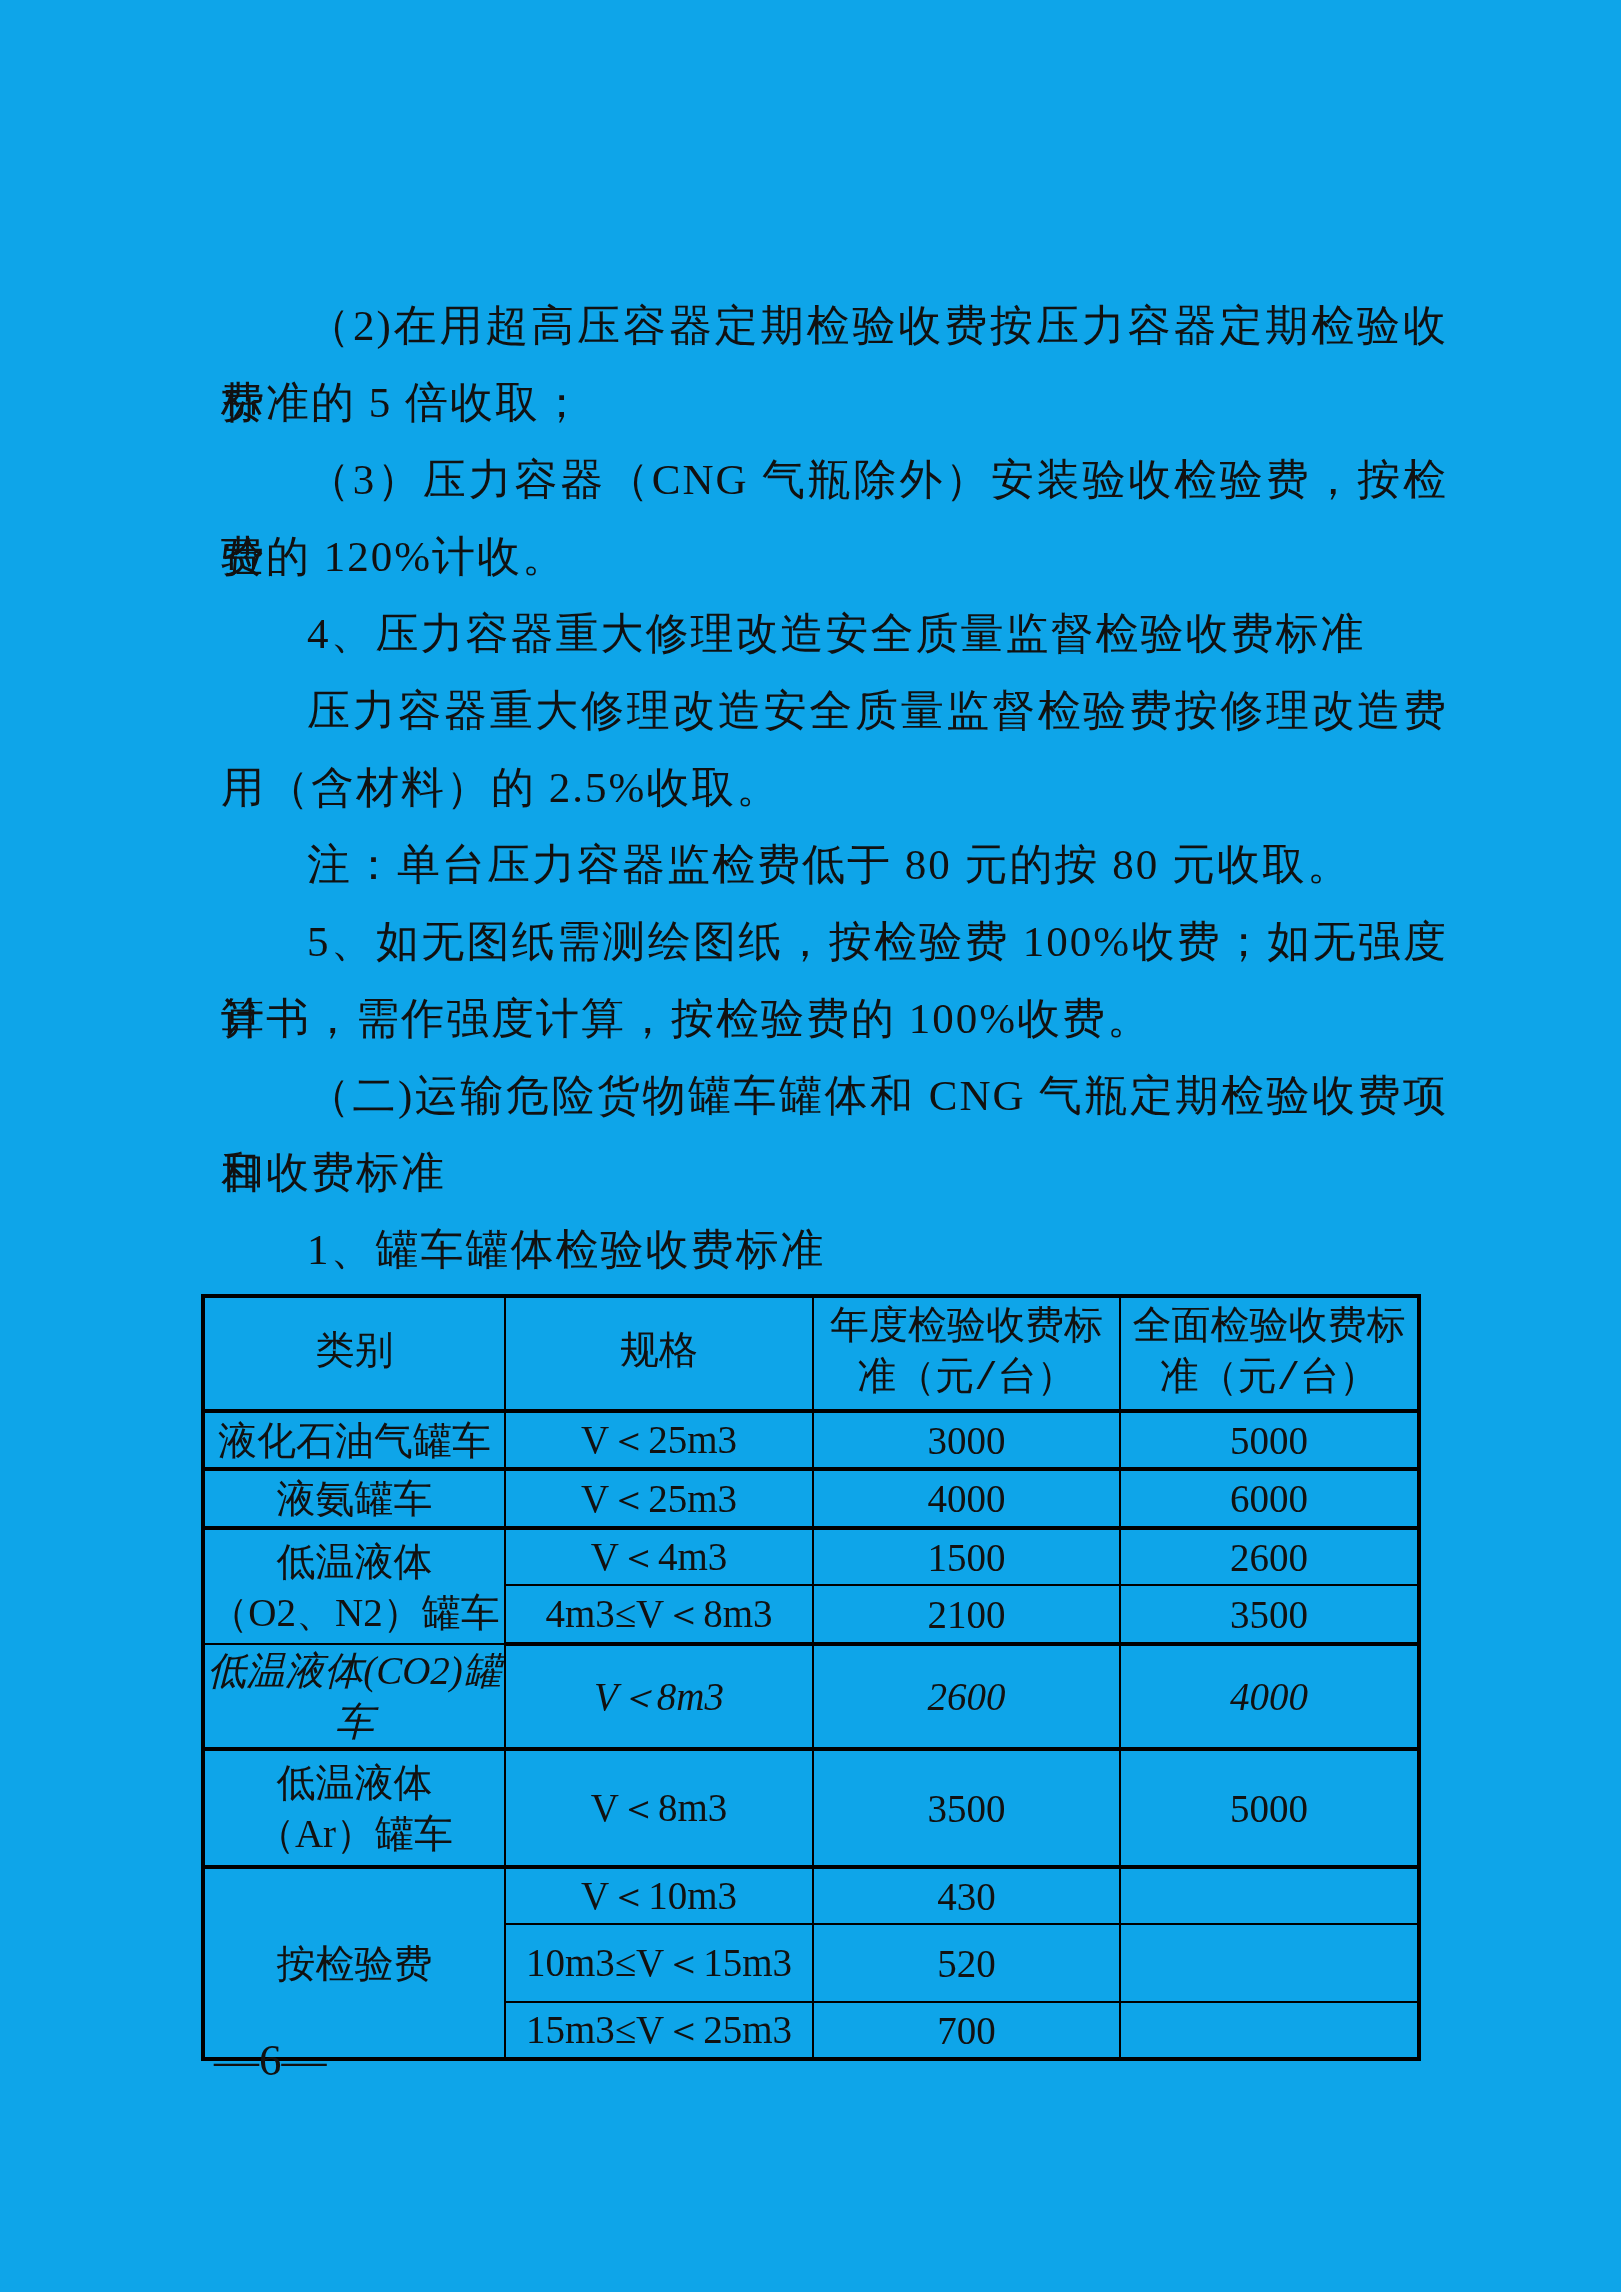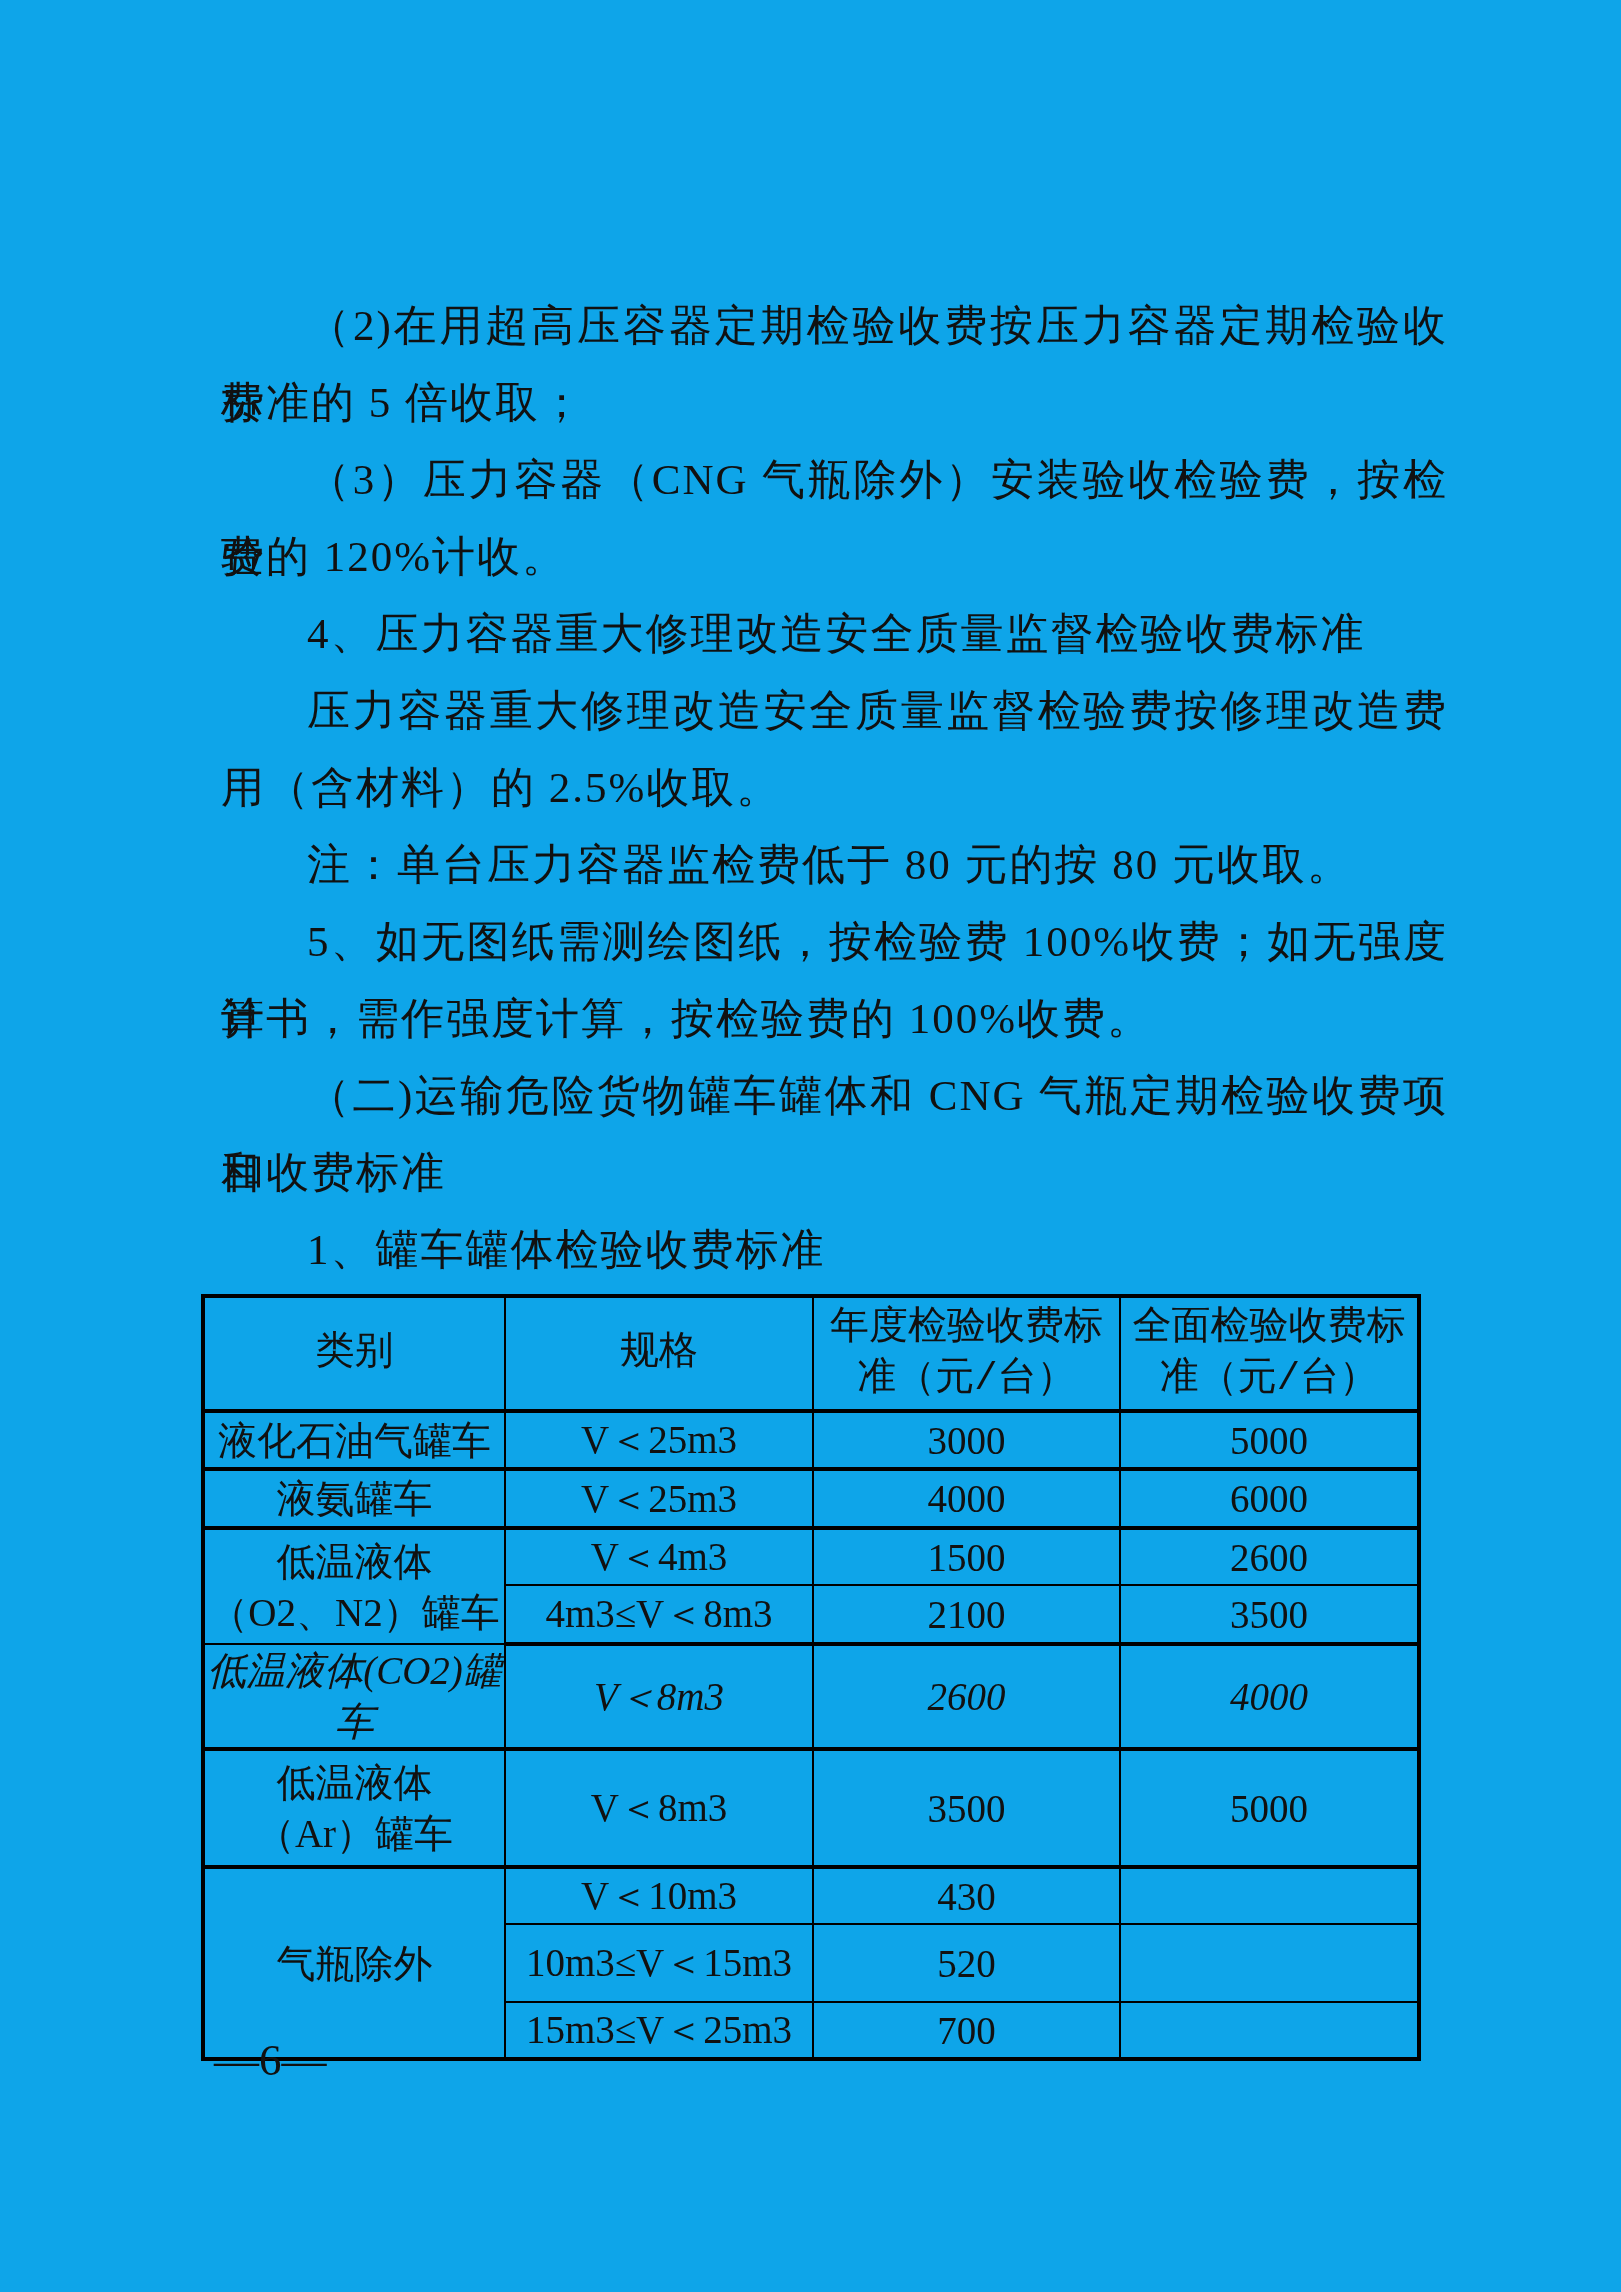--- a/index.html
+++ b/index.html
@@ -125,21 +125,21 @@
           <td>
             <div class="cellline">低温液体</div>
             <div class="cellline">（Ar）罐车</div>
           </td>
           <td>V＜8m3</td>
           <td>3500</td>
           <td>5000</td>
         </tr>
         <tr class="thin-bottom" style="height: 57px;">
           <td rowspan="3">
-            <div class="cellline">气瓶除外</div>
+            <div class="cellline">按检验费</div>
           </td>
           <td>V＜10m3</td>
           <td>430</td>
           <td></td>
         </tr>
         <tr class="thin-bottom" style="height: 78px;">
           <td>10m3≤V＜15m3</td>
           <td>520</td>
           <td></td>
         </tr>

